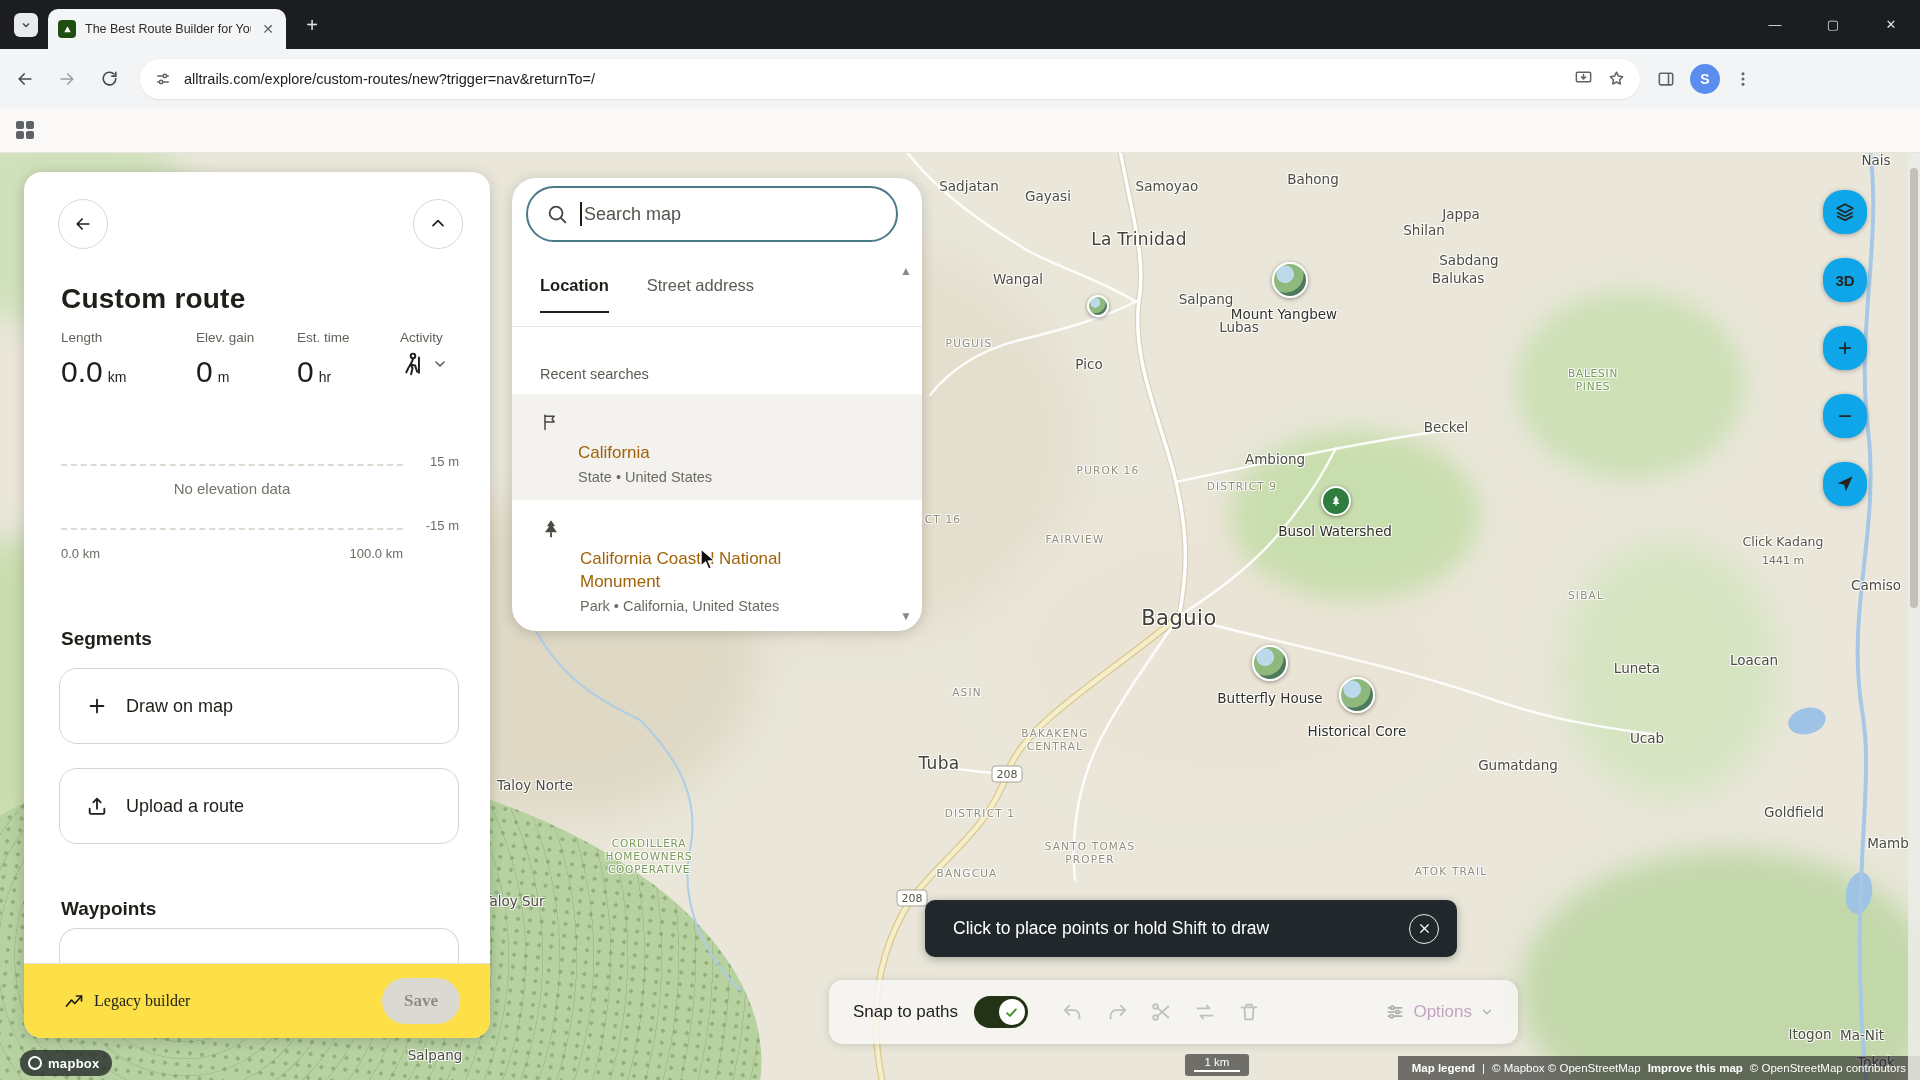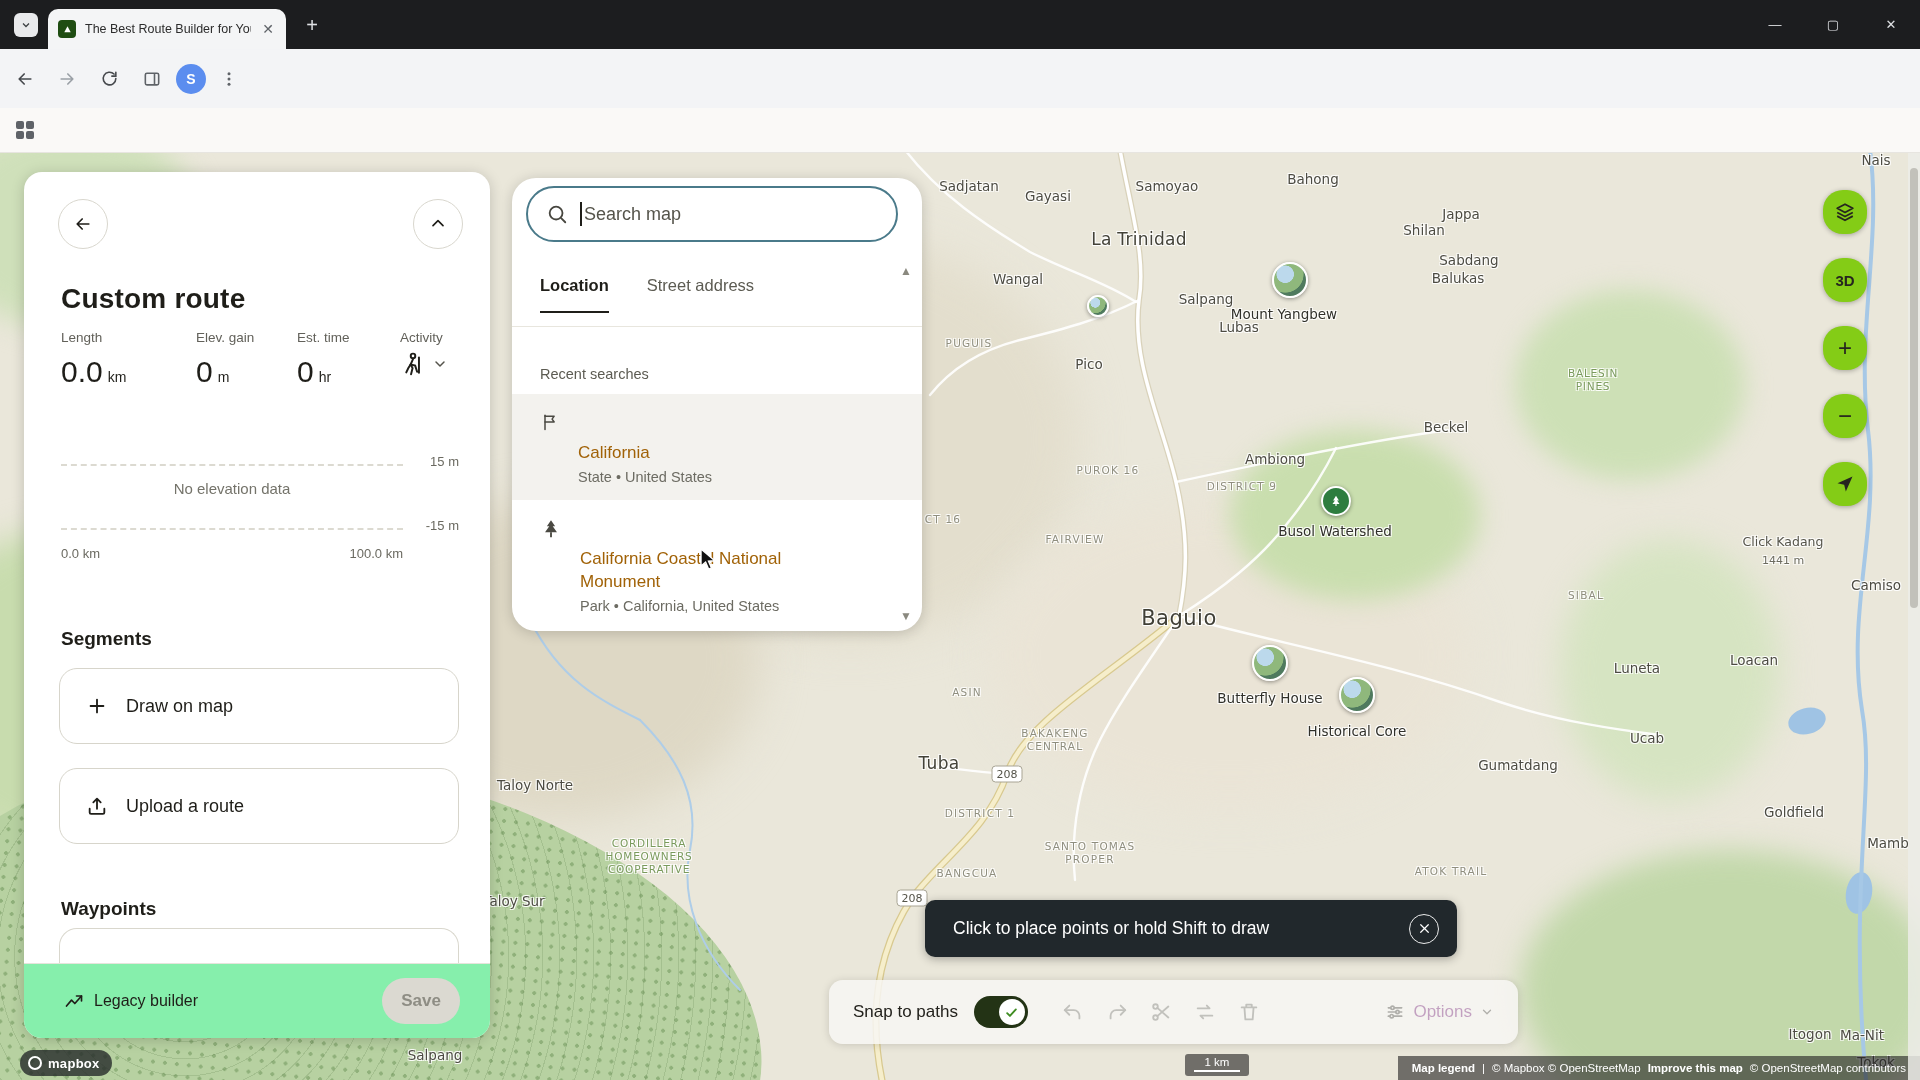--- a/index.html
+++ b/index.html
@@ -117,22 +117,22 @@
   .yl1{top:32px;} .yl2{top:96px;}
   .elev-msg{position:absolute;left:0;width:342px;top:58px;text-align:center;font-size:15px;color:#74736a;}
   .elev-axis{position:absolute;left:0;width:342px;top:124px;display:flex;justify-content:space-between;font-size:13px;color:#6b6a61;gap:46px;}
   .rp-h{position:absolute;left:37px;font-size:19px;font-weight:700;color:#1f1e19;}
   .h-seg{top:440px;} .h-wp{top:710px;}
   .big-btn{position:absolute;left:35px;width:400px;height:76px;border:1.5px solid #d7d5cb;border-radius:18px;background:#fff;
     display:flex;align-items:center;gap:18px;padding:0 26px;box-sizing:border-box;font-size:18px;color:#1f1e19;}
   .bb-draw{top:496px;} .bb-upload{top:596px;}
   .wp-stub{position:absolute;left:35px;top:756px;width:400px;height:36px;border:1.5px solid #d9d7cd;border-bottom:none;
     border-radius:18px 18px 0 0;background:#fff;box-sizing:border-box;}
-  .rp-footer{position:absolute;left:0;right:0;bottom:0;height:74px;background:#86efac;border-top:1px solid #e6e4dc;
-    display:flex;align-items:center;}
+  .rp-footer{position:absolute;left:0;right:0;bottom:0;height:74px;background:#fde047;border-top:1px solid #e6e4dc;
+    display:flex;align-items:center;font-family:Liberation Serif, serif;}
   .legacy{display:flex;align-items:center;gap:10px;margin-left:40px;font-size:16px;color:#1f1e19;font-weight:500;}
   .save-btn{margin-left:auto;margin-right:30px;width:78px;height:46px;border-radius:23px;background:#dbd9d1;color:#8e8d84;
     font-size:17px;font-weight:600;display:flex;align-items:center;justify-content:center;}
 
   
   .search-panel{position:absolute;left:512px;top:178px;width:410px;height:453px;background:#fff;border-radius:24px;
     box-shadow:0 2px 14px rgba(0,0,0,.18);z-index:20;}
   .search-box{position:absolute;left:14px;top:8px;right:24px;height:56px;}
   .search-input{width:100%;height:100%;box-sizing:border-box;border:2px solid #4a7a8a;border-radius:28px;outline:none;
     padding:0 18px 0 56px;font-size:18px;color:#1f1e19;font-family:"Liberation Sans",sans-serif;background:#fff;}
@@ -149,21 +149,21 @@
   .sp-recent{position:absolute;left:28px;top:188px;font-size:14.5px;color:#5c5b52;}
   .sp-results{position:absolute;left:0;right:0;top:216px;}
   .result-row{display:flex;align-items:flex-start;gap:18px;padding:15px 24px 15px 28px;}
   .result-row.hl{background:#f3f2ee;}
   .result-icon{flex:none;margin-top:3px;}
   .result-title{font-size:17px;color:#a16207;max-width:272px;line-height:1.35;margin-top:33px;}
   .result-sub{font-size:14.5px;color:#6c6b62;margin-top:4px;}
 
   
   .map-controls{position:absolute;left:1823px;top:190px;z-index:15;display:flex;flex-direction:column;gap:24px;}
-  .mc-btn{width:44px;height:44px;background:#84cc16;border-radius:20px;box-shadow:0 1px 5px rgba(0,0,0,.3);
+  .mc-btn{width:44px;height:44px;background:#0ea5e9;border-radius:20px;box-shadow:0 1px 5px rgba(0,0,0,.3);
     display:flex;align-items:center;justify-content:center;color:#26251f;}
   .mc-3d{font-size:15px;font-weight:700;}
   .mc-zoom{font-size:24px;font-weight:500;}
 
   
   .toast{position:absolute;left:925px;top:900px;width:532px;height:57px;background:#21282c;border-radius:10px;z-index:20;
     display:flex;align-items:center;padding:0 18px 0 28px;box-sizing:border-box;box-shadow:0 2px 10px rgba(0,0,0,.3);}
   .toast-msg{color:#fff;font-size:17.5px;font-weight:500;}
   .toast-close{margin-left:auto;width:28px;height:28px;border:1.5px solid rgba(255,255,255,.9);border-radius:50%;
     display:flex;align-items:center;justify-content:center;}
@@ -346,20 +346,35 @@
       <svg width="20" height="20" viewBox="0 0 24 24" stroke="#9aa0a6" stroke-width="2" fill="none" stroke-linecap="round" stroke-linejoin="round">
           <path d="M5 12h14M13 6l6 6-6 6"></path>
         </svg>
     </div>
     <div class="nav-btn">
       <svg width="19" height="19" viewBox="0 0 24 24" stroke="#46494d" stroke-width="2" fill="none" stroke-linecap="round">
           <path d="M20 12a8 8 0 11-2.3-5.6"></path>
           <path d="M20 4v5h-5"></path>
         </svg>
     </div>
+    <div class="omnibox">
+      <svg width="18" height="18" viewBox="0 0 24 24" stroke="#5f6368" stroke-width="2" fill="none" stroke-linecap="round">
+          <path d="M5 8h7M17 8h2M5 16h2M12 16h7"></path>
+          <circle cx="14.5" cy="8" r="2.3"></circle>
+          <circle cx="9.5" cy="16" r="2.3"></circle>
+        </svg>
+      <span class="url-text">alltrails.com/explore/custom-routes/new?trigger=nav&amp;returnTo=/</span>
+      <svg width="19" height="19" viewBox="0 0 24 24" stroke="#5f6368" stroke-width="1.9" fill="none" stroke-linecap="round" stroke-linejoin="round" style="margin-right:14px">
+          <rect x="3" y="4" width="18" height="12" rx="1.5"></rect>
+          <path d="M12 7v5M9.5 10l2.5 2.5L14.5 10"></path>
+        </svg>
+      <svg width="19" height="19" viewBox="0 0 24 24" stroke="#5f6368" stroke-width="1.9" fill="none" stroke-linejoin="round">
+          <path d="M12 4l2.4 4.9 5.4.8-3.9 3.8.9 5.4-4.8-2.5-4.8 2.5.9-5.4L4.2 9.7l5.4-.8z"></path>
+        </svg>
+    </div>
     <div class="toolbar-right">
       <svg width="20" height="20" viewBox="0 0 24 24" stroke="#5f6368" stroke-width="1.9" fill="none">
           <rect x="4" y="5" width="16" height="14" rx="2"></rect>
           <path d="M15 5v14"></path>
         </svg>
       <div class="avatar">S</div>
       <svg width="18" height="18" viewBox="0 0 24 24" fill="#5f6368">
           <circle cx="12" cy="5" r="2"></circle>
           <circle cx="12" cy="12" r="2"></circle>
           <circle cx="12" cy="19" r="2"></circle>

